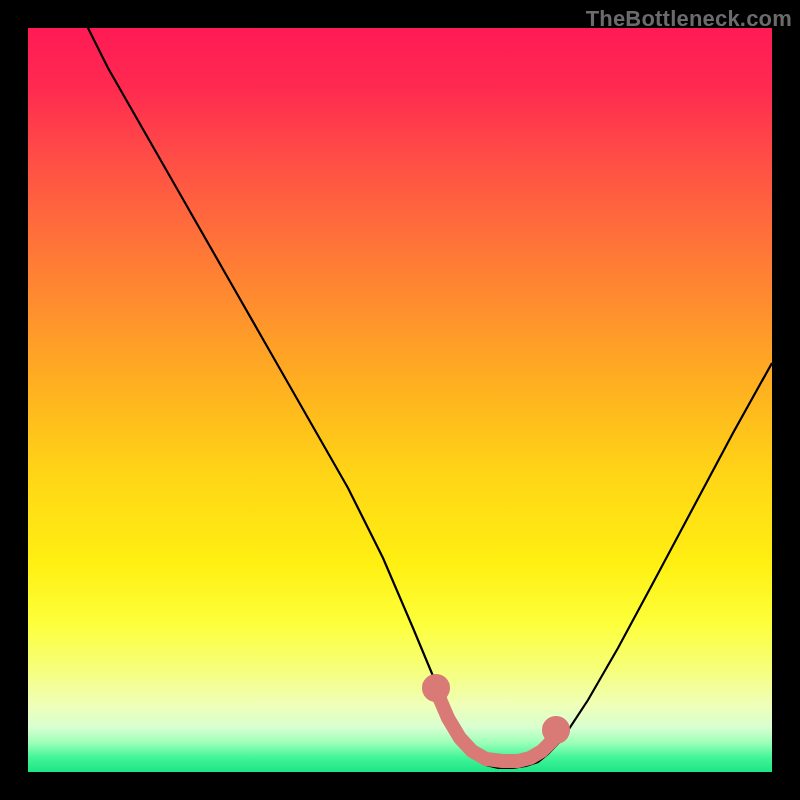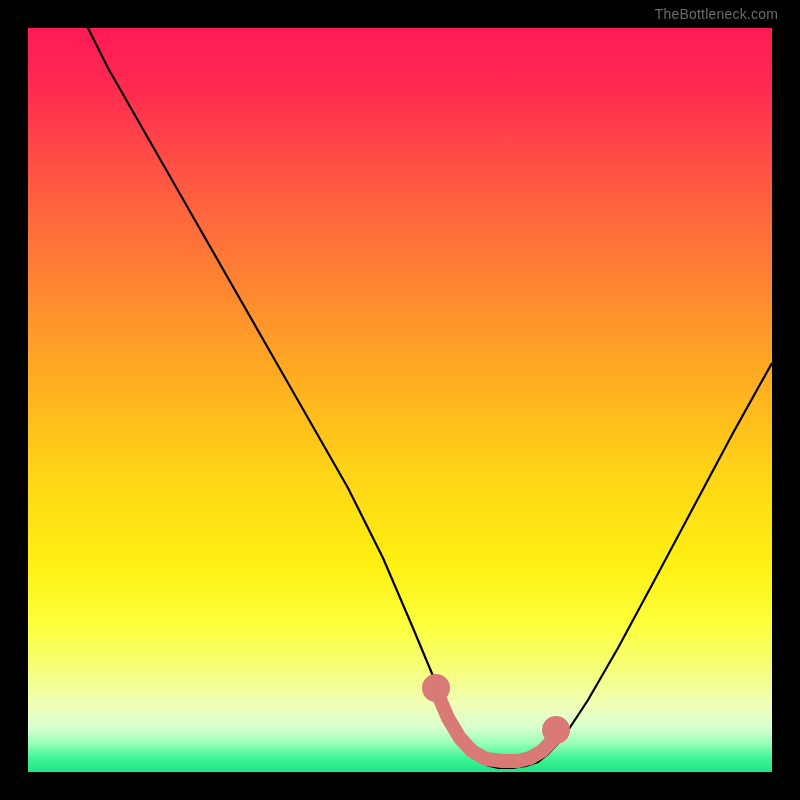--- a/index.html
+++ b/index.html
@@ -40,23 +40,23 @@
       #1ce585 100%
     );
   }
   svg.curve {
     position: absolute;
     inset: 0;
   }
   .attribution {
     position: absolute;
     top: 6px;
-    right: 22px;
-    font-size: 14px;
-    font-weight: 400;
+    right: 8px;
+    font-size: 22px;
+    font-weight: 700;
     color: #6b6b6b;
     letter-spacing: 0.2px;
   }
 </style>
 </head>
 <body>
 
 <div class="attribution">TheBottleneck.com</div>
 
 <div class="frame">

